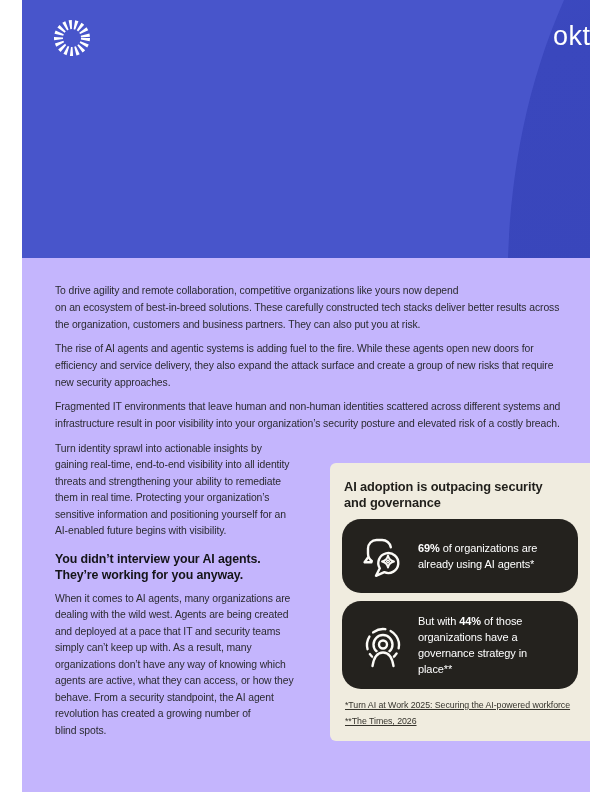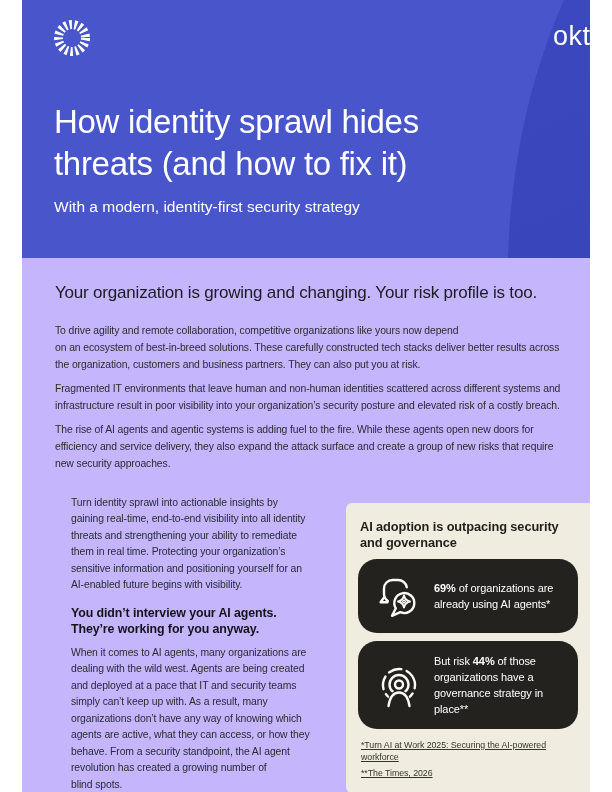--- a/index.html
+++ b/index.html
@@ -30,21 +30,21 @@
   
   .content { position:absolute; top:258px; left:0; width:612px; padding:24px 32px 0 33px; }
   .section-heading {
     font-size:17px; font-weight:500; color:#1c1c22; letter-spacing:-0.2px;
     line-height:22px; white-space:nowrap; margin-bottom:18px;
   }
   .body-par {
     font-size:10.4px; line-height:17px; color:#2b2b31;
     letter-spacing:-0.1px; white-space:pre-line; margin-bottom:7px;
   }
-  .columns { display:flex; gap:10px; margin-top:7px; align-items:flex-end;margin-left:16px; }
+  .columns { display:flex; gap:10px; margin-top:7px; align-items:center; }
   .col-left { width:265px; flex:none; }
   .col-left .body-par { line-height:16.5px; margin-bottom:0; }
   .subheading {
     font-size:12.4px; font-weight:700; line-height:16px; color:#141418;
     white-space:pre-line; margin:11px 0 8px 0; letter-spacing:-0.1px;
   }
 
   
   .card {
     flex:1; margin-top:24px; background:#f0ecdf; border-radius:6px;
@@ -79,39 +79,33 @@
     <svg class="header-accent" viewBox="0 0 612 258" aria-hidden="true">
       <path d="M0 0 L542 0 C505 84 489 170 486 258 L0 258 Z" fill="#4855cb"></path>
     </svg>
 
     <svg class="logo-spinner" viewBox="0 0 42 42" aria-hidden="true">
       <circle cx="21" cy="21" r="13.5" fill="none" stroke="#ffffff" stroke-width="9" stroke-dasharray="2.5 2.55"></circle>
     </svg>
 
     <div class="wordmark">okta</div>
 
-    <div class="title-block">
-      <h1 class="page-title">How identity sprawl hides
-threats (and how to fix it)</h1>
-      <div class="page-subtitle">With a modern, identity-first security strategy</div>
-    </div>
   </div>
 
   <div class="content">
 
-    <h2 class="section-heading">Your organization is growing and changing. Your risk profile is too.</h2>
 
     <p class="body-par">To drive agility and remote collaboration, competitive organizations like yours now depend
 on an ecosystem of best-in-breed solutions. These carefully constructed tech stacks deliver better results across
 the organization, customers and business partners. They can also put you at risk.</p>
-    <p class="body-par">Fragmented IT environments that leave human and non-human identities scattered across different systems and
-infrastructure result in poor visibility into your organization’s security posture and elevated risk of a costly breach.</p>
     <p class="body-par">The rise of AI agents and agentic systems is adding fuel to the fire. While these agents open new doors for
 efficiency and service delivery, they also expand the attack surface and create a group of new risks that require
 new security approaches.</p>
+    <p class="body-par">Fragmented IT environments that leave human and non-human identities scattered across different systems and
+infrastructure result in poor visibility into your organization’s security posture and elevated risk of a costly breach.</p>
 
     <div class="columns">
 
       <div class="col-left">
         <p class="body-par">Turn identity sprawl into actionable insights by
 gaining real-time, end-to-end visibility into all identity
 threats and strengthening your ability to remediate
 them in real time. Protecting your organization’s
 sensitive information and positioning yourself for an
 AI-enabled future begins with visibility.</p>
@@ -149,21 +143,21 @@
         <div class="stat-box">
           <svg class="stat-icon" viewBox="0 0 50 50" aria-hidden="true">
             <g fill="none" stroke="#fcfbf7" stroke-width="2.4" stroke-linecap="round">
               <circle cx="25" cy="25" r="16" stroke-dasharray="13 5.5" transform="rotate(-35 25 25)"></circle>
               <circle cx="25" cy="24.5" r="9.5"></circle>
             </g>
             <path d="M11.5 50 C13.5 34.5 19 30 25 30 C31 30 36.5 34.5 38.5 50 Z" fill="#24221e"></path>
             <path d="M14.5 46 C16 36.5 20 32.5 25 32.5 C30 32.5 34 36.5 35.5 46" fill="none" stroke="#fcfbf7" stroke-width="2.4" stroke-linecap="round"></path>
             <circle cx="25" cy="24.5" r="4" fill="none" stroke="#fcfbf7" stroke-width="2.4"></circle>
           </svg>
-          <div class="stat-text"><span>But risk </span><strong>44%</strong><span> of those
+          <div class="stat-text"><span>But with </span><strong>44%</strong><span> of those
 organizations have a
 governance strategy in place**</span></div>
         </div>
 
         <div class="footnotes">
           <a class="footnote-link">*Turn AI at Work 2025: Securing the AI-powered workforce</a>
           <a class="footnote-link">**The Times, 2026</a>
         </div>
       </div>
 

